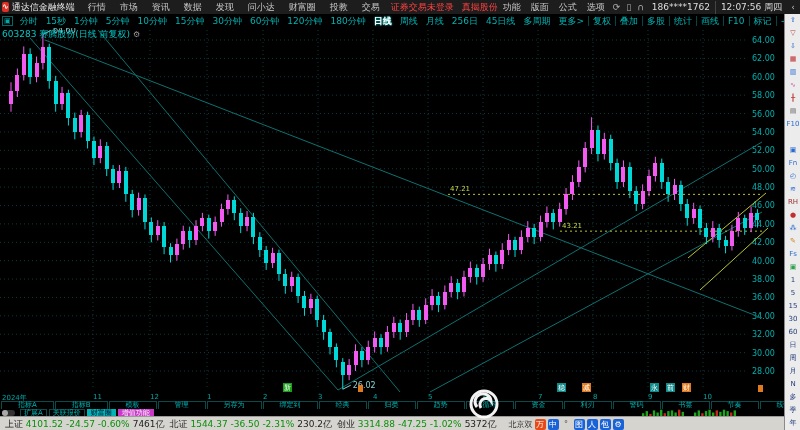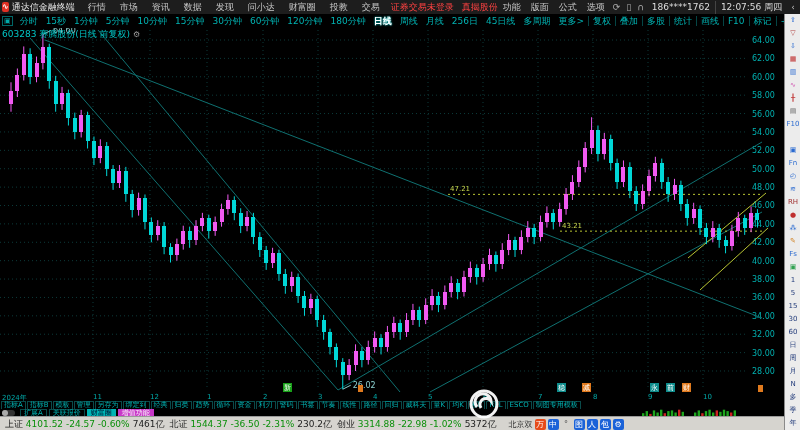--- a/index.html
+++ b/index.html
@@ -36,21 +36,21 @@
   
   .sidebar{position:absolute;left:784px;top:14px;width:16px;height:416px;background:#ececec;
            border-left:1px solid #8a8a8a;display:flex;flex-direction:column;align-items:center;z-index:6;}
   .sbitem{width:14px;height:13px;font-size:7px;line-height:13px;text-align:center;overflow:hidden;}
   
   .datebar{position:absolute;left:0;top:393px;width:727px;height:8px;background:#000;font-size:7px;color:#00a8a8;}
   .dtick{position:absolute;top:0;}
   
   .tabsbar{position:absolute;left:0;top:401px;width:784px;height:8px;background:#000;
            display:flex;align-items:center;font-size:7px;color:#00b4b4;overflow:hidden;white-space:nowrap;}
-  .tab{border:1px solid #0a4a4a;padding:0 2px;margin-left:1px;line-height:7px;height:7px;}
+  .tab{border:1px solid #0a4a4a;padding:0 16px;margin-left:1px;line-height:7px;height:7px;}
   
   .subbar{position:absolute;left:0;top:409px;width:784px;height:7px;background:#000;
           display:flex;align-items:center;font-size:7px;color:#00b4b4;white-space:nowrap;}
   .toggle{width:13px;height:6px;background:#333;border-radius:3px;margin:0 3px 0 2px;position:relative;}
   .toggle::after{content:"";position:absolute;left:0;top:0;width:6px;height:6px;border-radius:3px;background:#aaa;}
   .sitem{border:1px solid #0a4a4a;padding:0 3px;margin-left:2px;line-height:6px;height:6px;}
   .sitem.cyan{background:#00b4b4;color:#002;border-color:#00b4b4;}
   .sitem.magenta{background:#c837c8;color:#fff;border-color:#c837c8;}
   .minibars{position:absolute;top:0;height:7px;}
   
@@ -535,21 +535,21 @@
         <rect x="28.8" y="0.7000000000000002" width="2.4" height="6.3" fill="#1da51d"></rect>
         <rect x="32.4" y="2.1000000000000005" width="2.4" height="4.8999999999999995" fill="#1da51d"></rect>
         <rect x="36" y="3.5" width="2.4" height="3.5" fill="#cc2222"></rect>
         <rect x="39.6" y="1.4000000000000004" width="2.4" height="5.6" fill="#1da51d"></rect>
       </svg>
     </div>
 
   <div class="statusbar" id="statusbar">
       <span class="idx"><span class="idxname">上证</span><span class="green"> 4101.52</span><span class="green">  -24.57</span><span class="green">  -0.60%</span><span class="amt">7461亿</span></span>
       <span class="idx"><span class="idxname">北证</span><span class="green"> 1544.37</span><span class="green">  -36.50</span><span class="green">  -2.31%</span><span class="amt">230.2亿</span></span>
-      <span class="idx"><span class="idxname">创业</span><span class="green"> 3314.88</span><span class="green">  -22.98</span><span class="green">  -1.02%</span><span class="amt">5372亿</span></span>
+      <span class="idx"><span class="idxname">创业</span><span class="green"> 3314.88</span><span class="green">  -47.25</span><span class="green">  -1.02%</span><span class="amt">5372亿</span></span>
       <span class="ticker">北京双</span>
       <span class="trayico" style="background: rgb(230, 74, 25); color: rgb(255, 255, 255);">万</span>
       <span class="trayico" style="background: rgb(26, 98, 216); color: rgb(255, 255, 255);">中</span>
       <span class="trayico" style="background: transparent; color: rgb(85, 85, 85);">°</span>
       <span class="trayico" style="background: rgb(26, 98, 216); color: rgb(255, 255, 255);">图</span>
       <span class="trayico" style="background: rgb(26, 98, 216); color: rgb(255, 255, 255);">人</span>
       <span class="trayico" style="background: rgb(26, 98, 216); color: rgb(255, 255, 255);">包</span>
       <span class="trayico" style="background: rgb(26, 98, 216); color: rgb(255, 255, 255);">⚙</span>
     </div>
 

